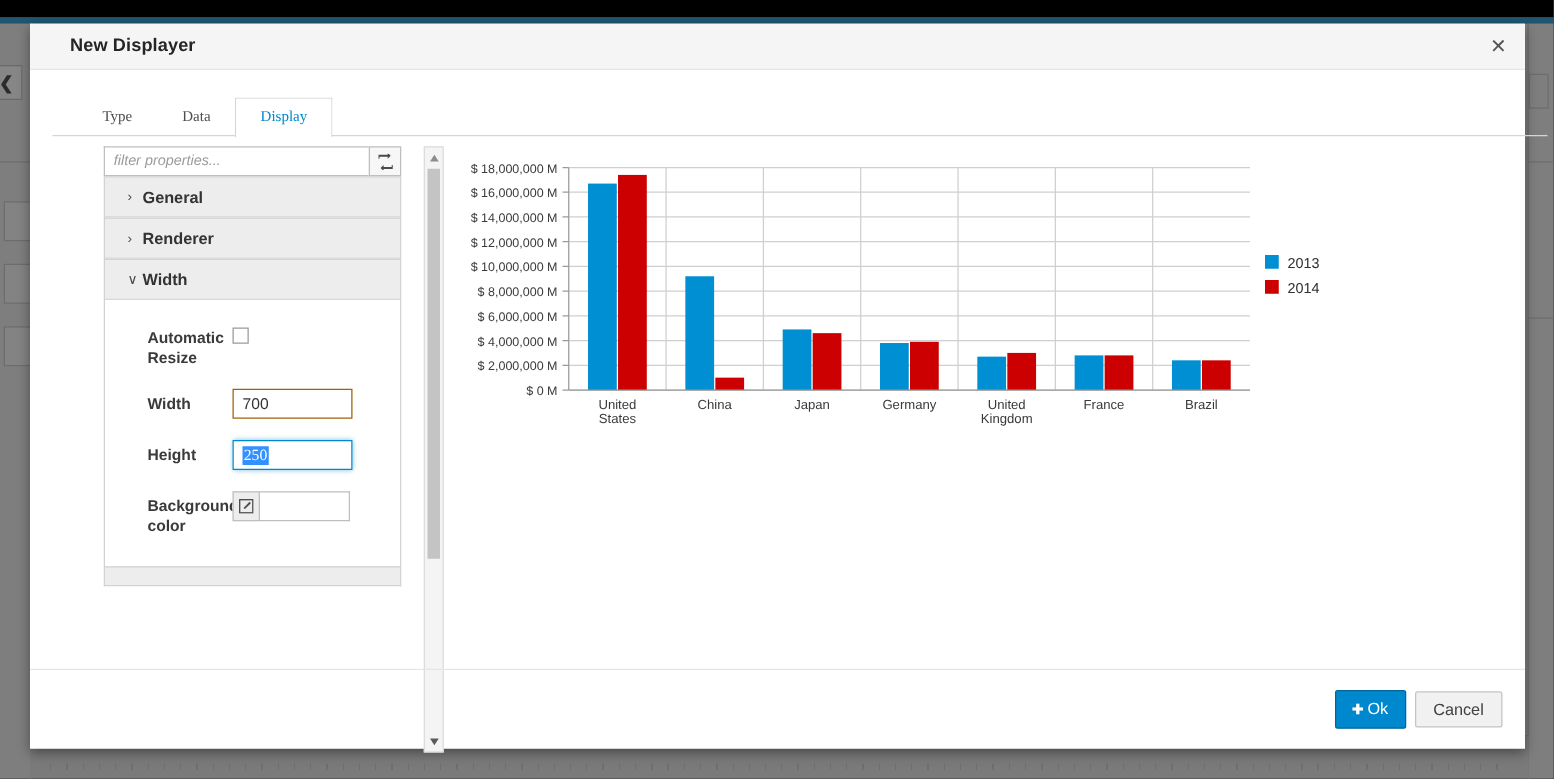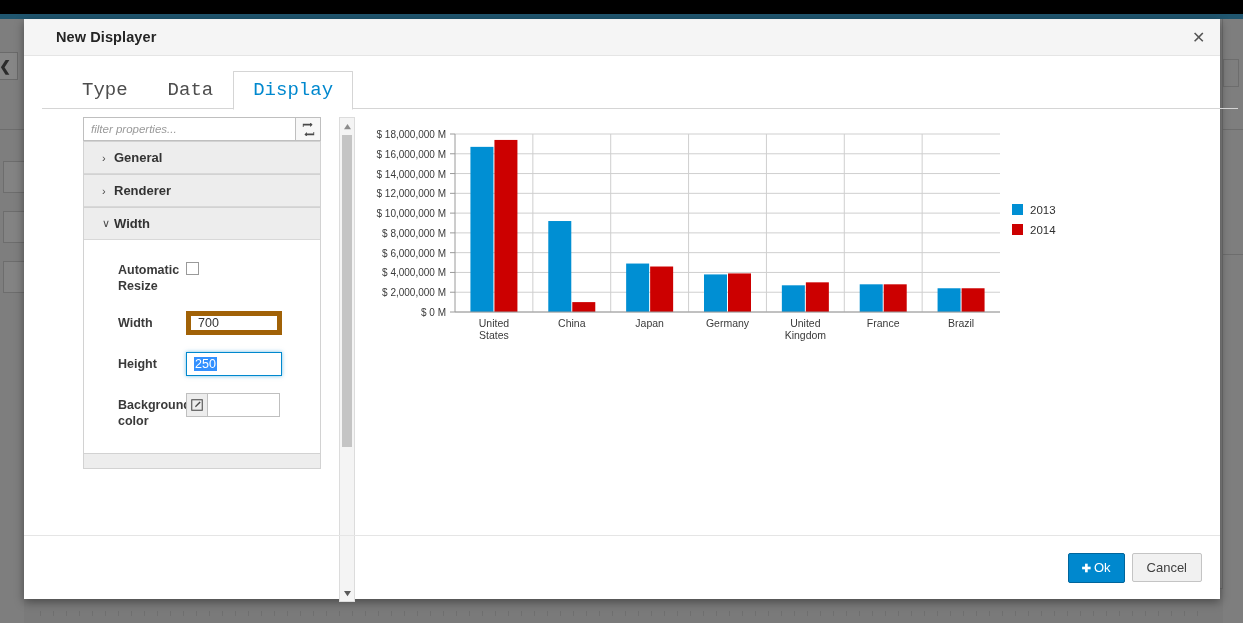--- a/index.html
+++ b/index.html
@@ -153,27 +153,27 @@
     content: "";
     position: absolute;
     left: 0; right: -18px; bottom: 0;
     height: 1px;
     background: #d5d5d5;
   }
   .tab {
     position: relative;
     z-index: 2;
     padding: 7px 19px 8px 19px;
-    font-size: 19px;
+    font-size: 12px;
     color: #4d4d4d;
     cursor: pointer;
     border: 1px solid transparent;
     border-bottom: none;
     background: transparent;
-    font-family: Liberation Mono, monospace;
+    font-family: Liberation Serif, serif;
     margin-top: 38px;
   }
   .tab.active {
     color: #0088ce;
     background: #fff;
     border-color: #d5d5d5;
     border-bottom: 1px solid #fff;
     margin-bottom: -1px;
     border-radius: 1px 1px 0 0;
   }
@@ -267,21 +267,21 @@
     width: 13px; height: 13px;
     border: 1px solid #9a9a9a;
     background: #fff;
     margin-top: 4px;
     cursor: pointer;
     box-sizing: border-box;
   }
   .txt-input {
     width: 96px;
     height: 24px;
-    border: 5px solid #a16207;
+    border: 1px solid #a16207;
     padding: 0 7px;
     font-size: 12.5px;
     color: #333;
     box-sizing: border-box;
     font-family: "Liberation Sans", sans-serif;
     outline: none;
     background: #fff;
   }
   .txt-input.focused {
     border: 1px solid #0088ce;
@@ -469,21 +469,21 @@
               <span class="chk"></span>
             </div>
 
             <div class="form-row">
               <span class="form-label">Width</span>
               <input class="txt-input" type="text" value="700" style="">
             </div>
 
             <div class="form-row">
               <span class="form-label">Height</span>
-              <div class="txt-input focused" style="display:flex;align-items:center;">
+              <div class="txt-input focused" style="display:flex;align-items:center;font-family:Liberation Serif, serif;">
                 <span class="sel-text">250</span>
               </div>
             </div>
 
             <div class="form-row">
               <span class="form-label">Background color</span>
               <div class="color-group">
                 <span class="color-btn">
                   <svg width="12" height="12" viewBox="0 0 16 16" aria-hidden="true">
                     <rect x="1" y="1" width="14" height="14" fill="none" stroke="#4a4a4a" stroke-width="1.4"></rect>

